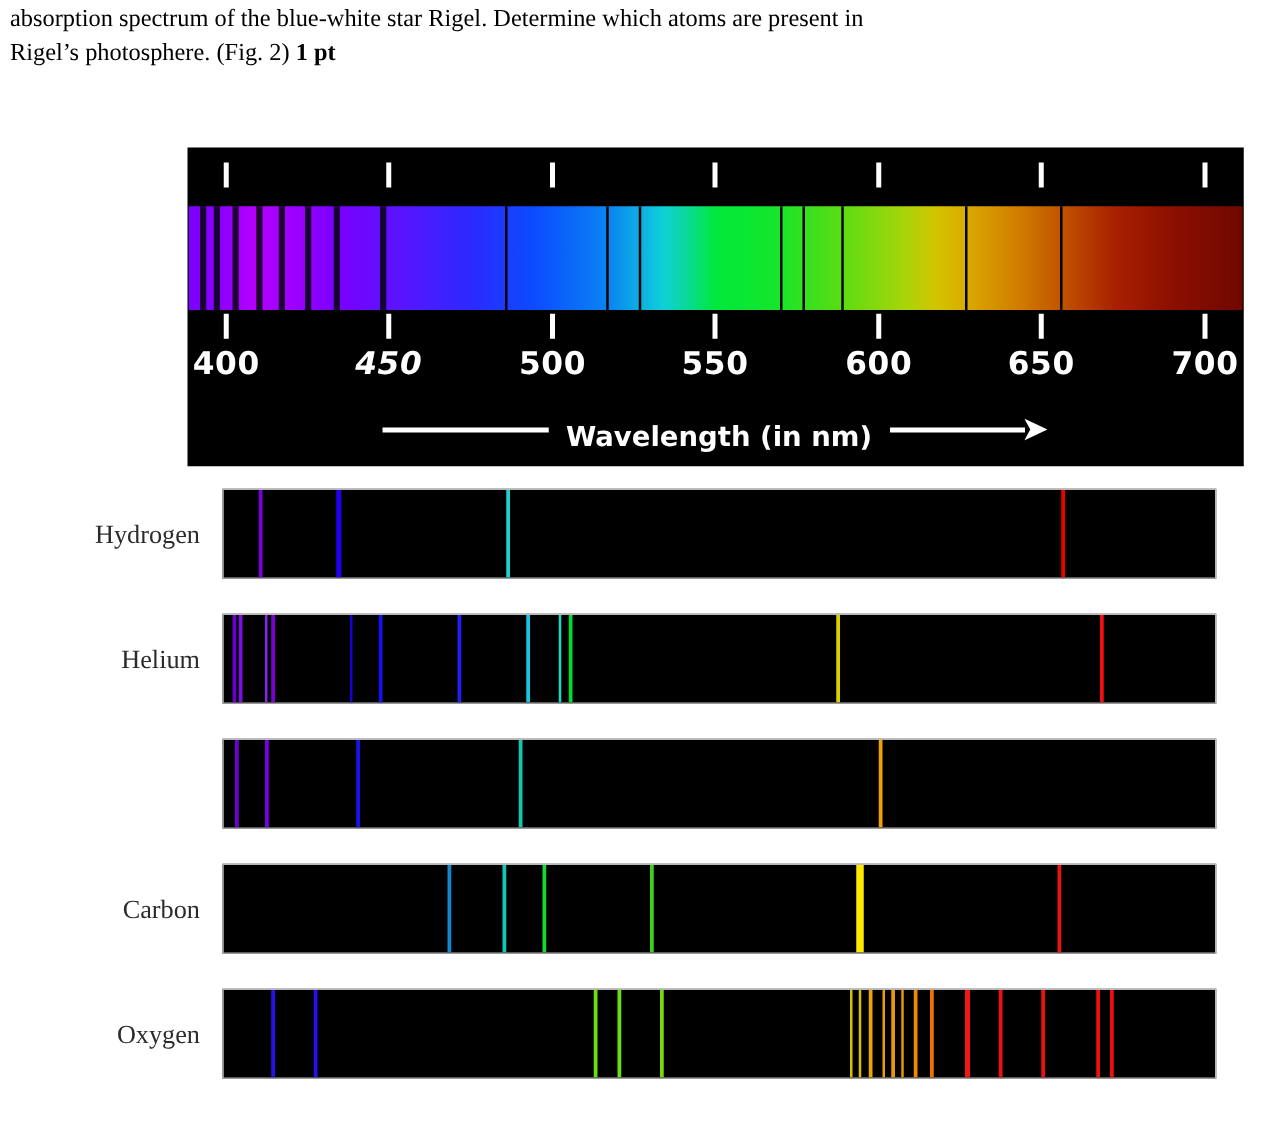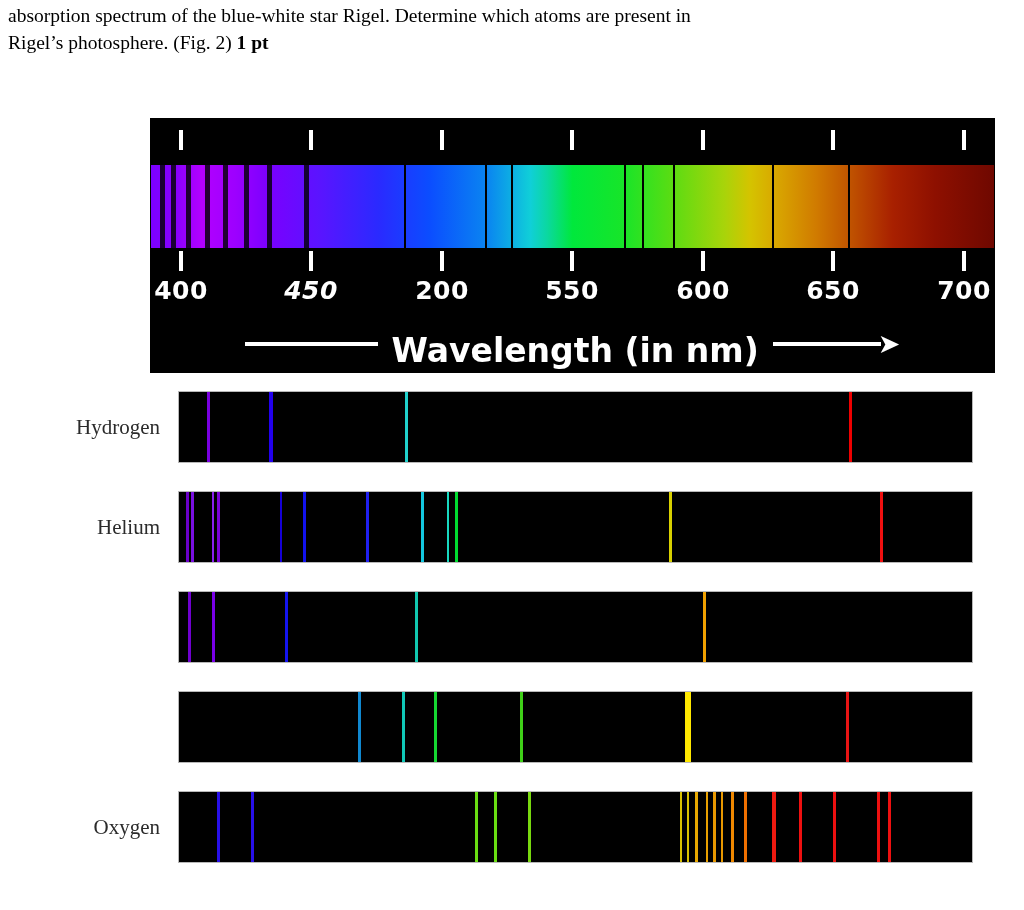--- a/index.html
+++ b/index.html
@@ -121,21 +121,21 @@
   }
   #axis-caption .rule-left {
     width: 133px;
     height: 4px;
     background: #ffffff;
     margin-right: 14px;
   }
   #axis-caption .cap-text {
     color: #ffffff;
     font-family: "DejaVu Sans", sans-serif;
-    font-size: 33px;
+    font-size: 22px;
     font-weight: bold;
     white-space: nowrap;
     margin-top: 12px;
   }
   #axis-caption .arrow-wrap {
     display: flex;
     align-items: center;
     margin-left: 14px;
   }
   #axis-caption .rule-right {
@@ -236,21 +236,21 @@
       <div class="tick" style="left: 290px;"></div>
       <div class="tick" style="left: 420px;"></div>
       <div class="tick" style="left: 551px;"></div>
       <div class="tick" style="left: 681px;"></div>
       <div class="tick" style="left: 812px;"></div>
     </div>
 
   <div id="tick-labels" style="top:158px;">
       <div class="tick-label" style="left: 31px;">400</div>
       <div class="tick-label" style="left: 161px; font-style: italic;">450</div>
-      <div class="tick-label" style="left: 292px;">200</div>
+      <div class="tick-label" style="left: 292px;">500</div>
       <div class="tick-label" style="left: 422px;">550</div>
       <div class="tick-label" style="left: 553px;">600</div>
       <div class="tick-label" style="left: 683px;">650</div>
       <div class="tick-label" style="left: 814px;">700</div>
     </div>
 
   <div id="axis-caption">
     <span class="rule-left"></span>
     <span class="cap-text">Wavelength (in nm)</span>
     <span class="arrow-wrap">
@@ -290,20 +290,21 @@
     <div class="element-row" style="top: 591px;">
       <div class="element-strip">
         <div class="em-line" style="width: 3px; left: 9.33px; background: rgb(112, 0, 208);"></div>
         <div class="em-line" style="width: 3px; left: 32.82px; background: rgb(122, 0, 232);"></div>
         <div class="em-line" style="width: 3px; left: 105.9px; background: rgb(20, 20, 238);"></div>
         <div class="em-line" style="width: 3px; left: 236.4px; background: rgb(17, 200, 176);"></div>
         <div class="em-line" style="width: 3px; left: 523.5px; background: rgb(240, 160, 0);"></div>
       </div>
     </div>
     <div class="element-row" style="top: 691px;">
+      <div class="element-label" style="right: 864px;">Carbon</div>
       <div class="element-strip">
         <div class="em-line" style="width: 3px; left: 178.98px; background: rgb(16, 136, 208);"></div>
         <div class="em-line" style="width: 3px; left: 223.35px; background: rgb(16, 200, 184);"></div>
         <div class="em-line" style="width: 3px; left: 254.67px; background: rgb(22, 216, 50);"></div>
         <div class="em-line" style="width: 3px; left: 340.8px; background: rgb(63, 208, 24);"></div>
         <div class="em-line" style="width: 6px; left: 506.34px; background: rgb(255, 232, 0);"></div>
         <div class="em-line" style="width: 3px; left: 667.05px; background: rgb(232, 20, 20);"></div>
       </div>
     </div>
     <div class="element-row" style="top: 791px;">

